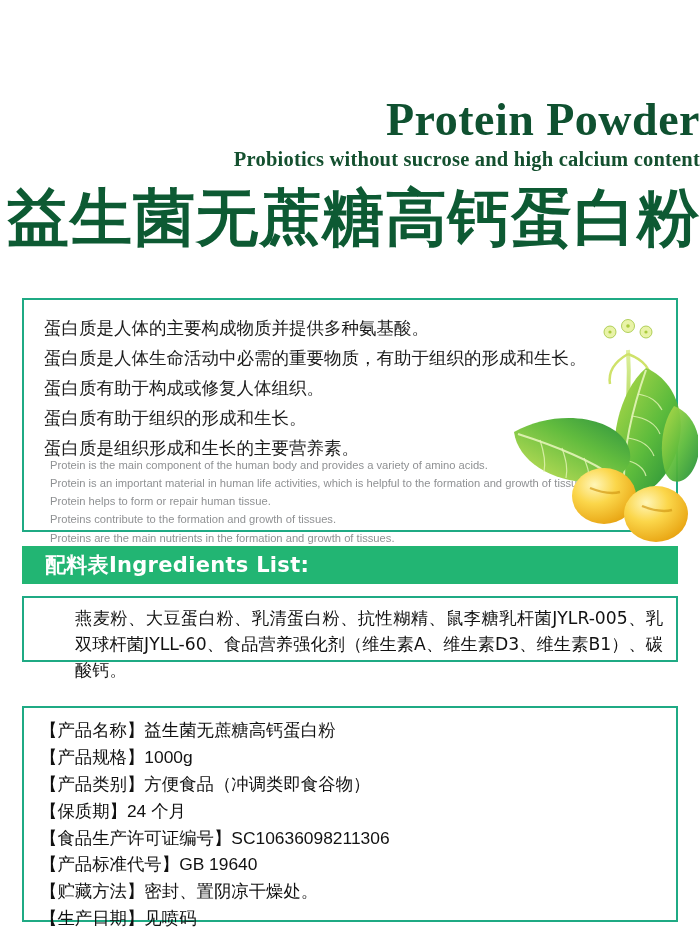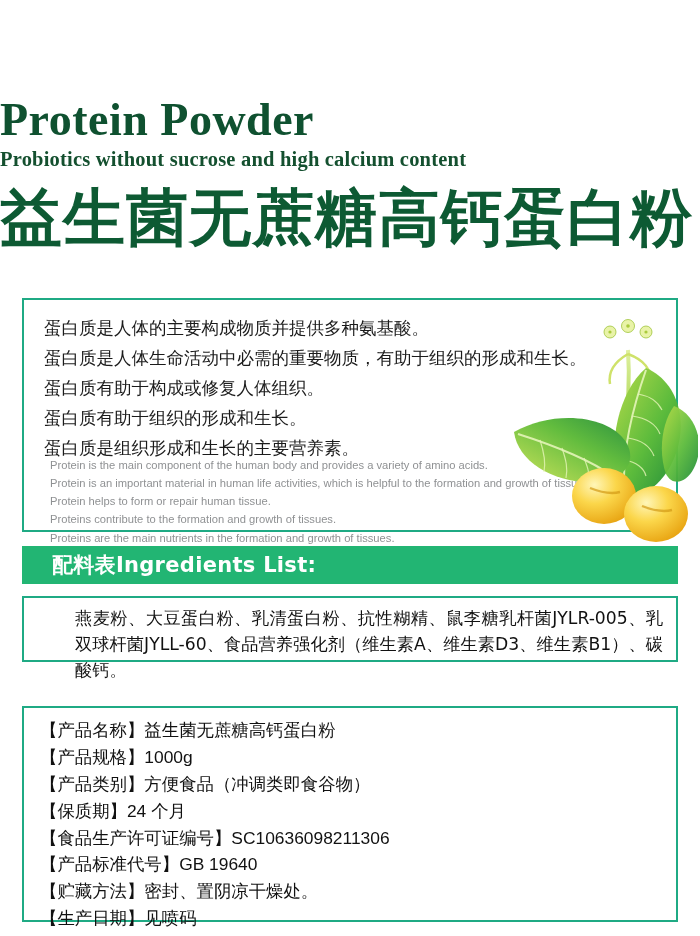--- a/index.html
+++ b/index.html
@@ -16,21 +16,21 @@
     height: 936px;
     background: #ffffff;
   }
 
   
   .title-block {
     position: absolute;
     top: 96px;
     left: 0;
     width: 700px;
-    text-align: left;
+    text-align: right;
   }
   .title-en {
     font-family: "Liberation Serif", "DejaVu Serif", serif;
     font-size: 46px;
     font-weight: 700;
     color: #0f5130;
     line-height: 1.05;
     letter-spacing: 0.5px;
   }
   .subtitle-en {
@@ -109,21 +109,21 @@
     height: 38px;
     background: #22b573;
     display: flex;
     align-items: center;
   }
   .ing-header-text {
     font-family: "DejaVu Sans", "Liberation Sans", sans-serif;
     font-size: 21px;
     font-weight: 700;
     color: #ffffff;
-    padding-left: 30px;
+    padding-left: 23px;
     letter-spacing: 0.3px;
   }
 
   
   .ing-box {
     position: absolute;
     left: 22px;
     top: 596px;
     width: 656px;
     height: 66px;

